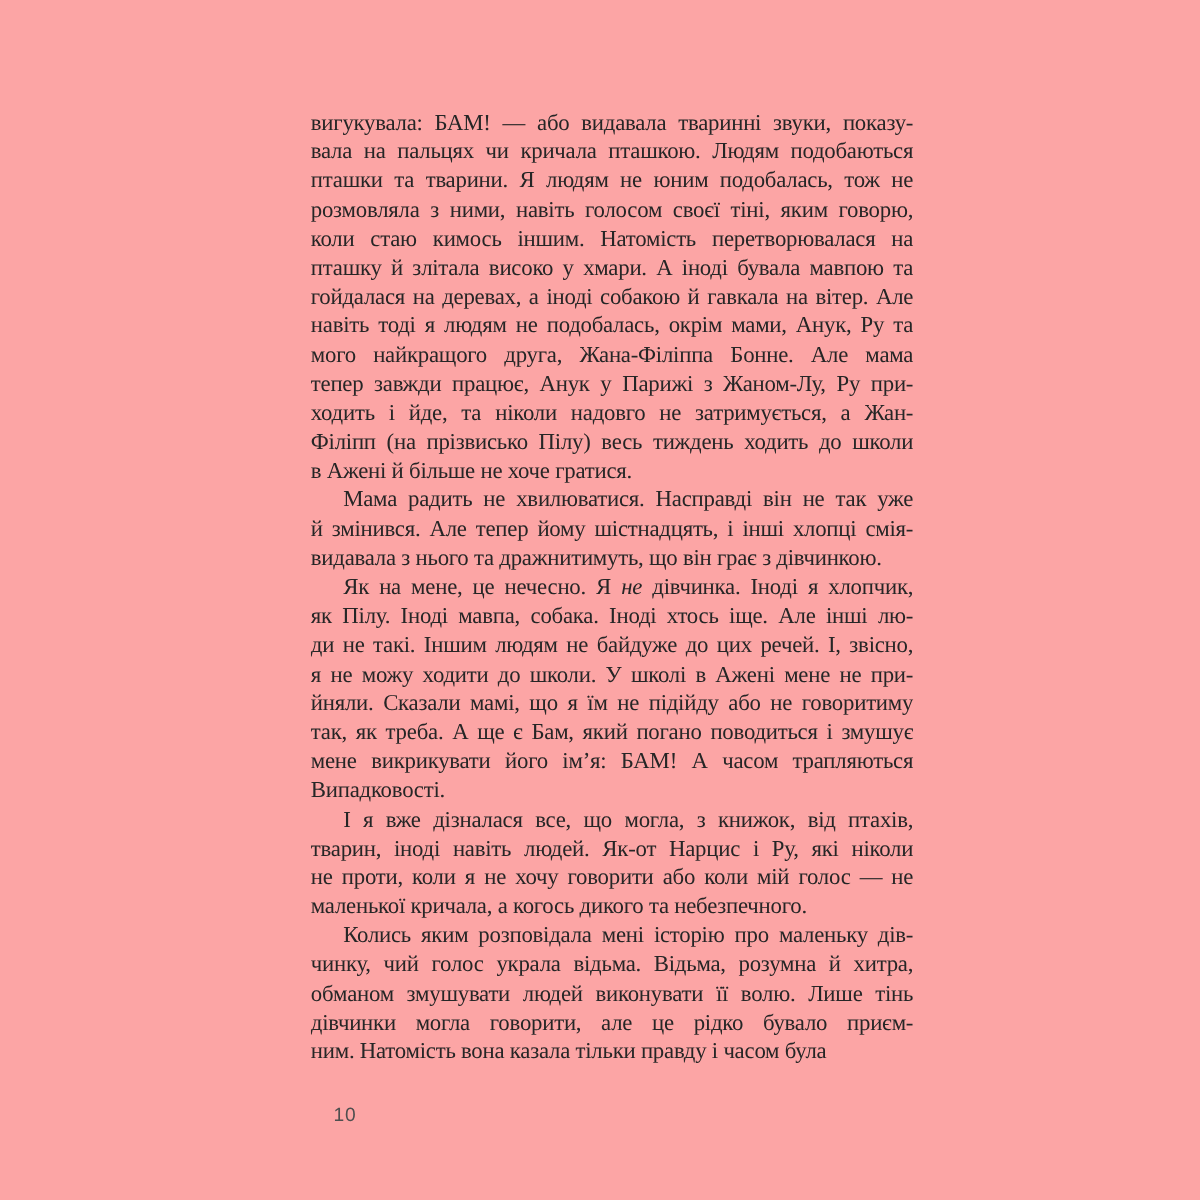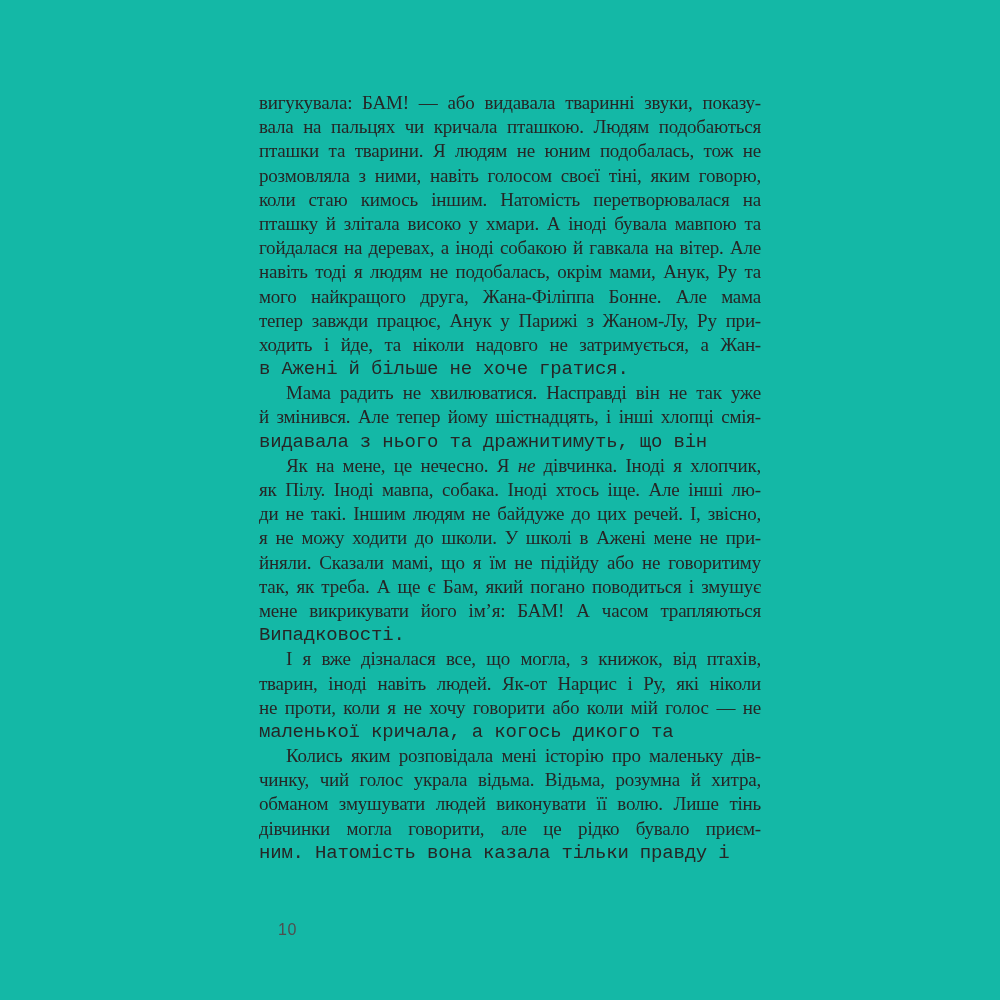--- a/index.html
+++ b/index.html
@@ -9,21 +9,21 @@
   body {
     width: 1000px;
     height: 1000px;
     position: relative;
     background: #ffffff;
     overflow: hidden;
   }
   .book-page {
     position: absolute;
     inset: 0;
-    background: #14b8a6;
+    background: #fca5a5;
   }
   .page-text {
     position: absolute;
     left: 259px;
     top: 91px;
     width: 502px;
     color: #262626;
     font-family: "Liberation Serif", "DejaVu Serif", serif;
     font-size: 19px;
     letter-spacing: -0.2px;
@@ -36,21 +36,20 @@
     height: 24.2px;
     line-height: 24.2px;
     text-align: justify;
     text-align-last: justify;
     overflow: hidden;
     white-space: normal;
   }
   .line.last {
     text-align: left;
     text-align-last: left;
-    font-family: Liberation Mono, monospace;
   }
   .line.indent {
     text-indent: 27px;
   }
   .line i {
     font-style: italic;
     margin-top: 30px;
   }
   .page-number {
     position: absolute;
@@ -73,20 +72,21 @@
         <div class="line">вала на пальцях чи кричала пташкою. Людям подобаються</div>
         <div class="line">пташки та тварини. Я людям не юним подобалась, тож не</div>
         <div class="line">розмовляла з ними, навіть голосом своєї тіні, яким говорю,</div>
         <div class="line">коли стаю кимось іншим. Натомість перетворювалася на</div>
         <div class="line">пташку й злітала високо у хмари. А іноді бувала мавпою та</div>
         <div class="line">гойдалася на деревах, а іноді собакою й гавкала на вітер. Але</div>
         <div class="line">навіть тоді я людям не подобалась, окрім мами, Анук, Ру та</div>
         <div class="line">мого найкращого друга, Жана-Філіппа Бонне. Але мама</div>
         <div class="line">тепер завжди працює, Анук у Парижі з Жаном-Лу, Ру при-</div>
         <div class="line">ходить і йде, та ніколи надовго не затримується, а Жан-</div>
+        <div class="line">Філіпп (на прізвисько Пілу) весь тиждень ходить до школи</div>
         <div class="line last">в Ажені й більше не хоче гратися.</div>
       </div>
       <div class="paragraph">
         <div class="line indent">Мама радить не хвилюватися. Насправді він не так уже</div>
         <div class="line">й змінився. Але тепер йому шістнадцять, і інші хлопці смія-</div>
         <div class="line last">видавала з нього та дражнитимуть, що він грає з дівчинкою.</div>
       </div>
       <div class="paragraph">
         <div class="line indent">Як на мене, це нечесно. Я <i>не</i> дівчинка. Іноді я хлопчик,</div>
         <div class="line">як Пілу. Іноді мавпа, собака. Іноді хтось іще. Але інші лю-</div>

